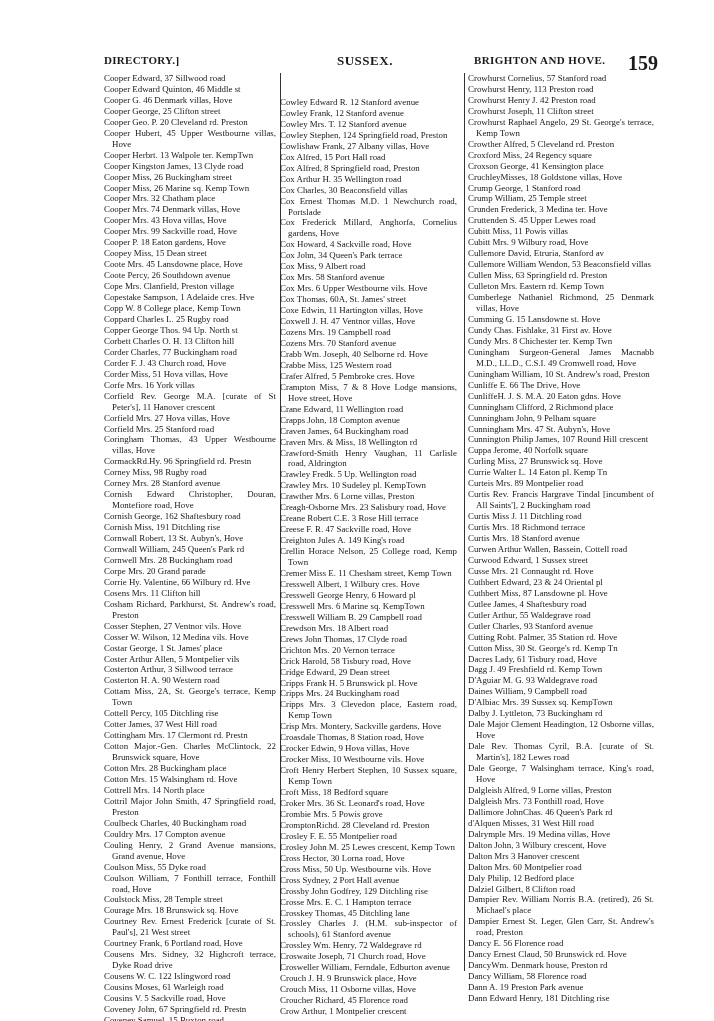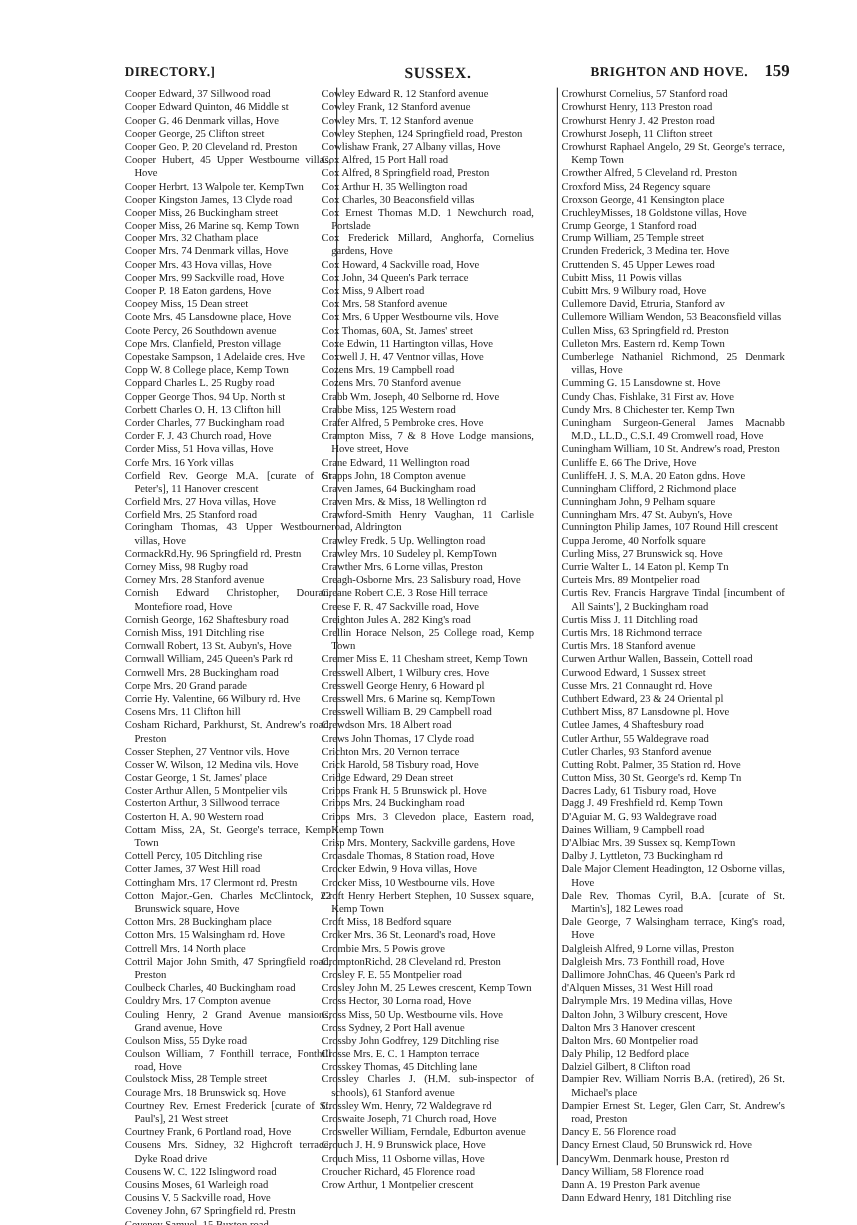--- a/index.html
+++ b/index.html
@@ -2,26 +2,26 @@
 <html><head>
 <meta charset="utf-8">
 <style>
   html, body { margin:0; padding:0; background:#ffffff; }
   body { width:714px; height:1021px; position:relative; overflow:hidden; color:#1a1a1a;
          font-family:"DejaVu Serif", "Liberation Serif", serif; }
   .header { position:absolute; top:54px; left:104px; width:554px; height:16px;
             font-family:"Liberation Serif", serif; font-weight:bold; font-size:11px; }
   .header .left { position:absolute; left:0; top:0; letter-spacing:0.3px; }
   .header .center { position:absolute; left:233px; top:-1px; font-size:13px; letter-spacing:0.5px; }
-  .header .right { position:absolute; left:370px; top:0; letter-spacing:0.4px;margin-left:18px; }
-  .header .page { position:absolute; right:0; top:-2px; font-size:14px;margin-left:36px; }
+  .header .right { position:absolute; left:370px; top:0; letter-spacing:0.4px; }
+  .header .page { position:absolute; right:0; top:-2px; font-size:20px;margin-left:36px; }
   .columns { position:absolute; top:73px; left:104px; width:556px; height:900px; }
   .col { position:absolute; top:0; font-family:"Liberation Serif", serif; font-size:8.9px; line-height:10.95px; }
   .col.c1 { left:0; width:172px; }
-  .col.c2 { left:164px; width:177px; }
+  .col.c2 { left:176px; width:177px;margin-top:24px; }
   .col.c3 { left:364px; width:186px; }
   .sep { position:absolute; top:0; width:1px; background:#333; height:898px; }
   .sep.s1 { left:176px; }
   .sep.s2 { left:360px; }
   .entry { text-indent:-8px; padding-left:8px; margin:0; white-space:normal; text-align:justify; }
 </style>
 </head>
 <body>
 
 <div class="header">
@@ -140,21 +140,21 @@
       <p class="entry">Crapps John, 18 Compton avenue</p>
       <p class="entry">Craven James, 64 Buckingham road</p>
       <p class="entry">Craven Mrs. &amp; Miss, 18 Wellington rd</p>
       <p class="entry">Crawford-Smith Henry Vaughan, 11 Carlisle road, Aldrington</p>
       <p class="entry">Crawley Fredk. 5 Up. Wellington road</p>
       <p class="entry">Crawley Mrs. 10 Sudeley pl. KempTown</p>
       <p class="entry">Crawther Mrs. 6 Lorne villas, Preston</p>
       <p class="entry">Creagh-Osborne Mrs. 23 Salisbury road, Hove</p>
       <p class="entry">Creane Robert C.E. 3 Rose Hill terrace</p>
       <p class="entry">Creese F. R. 47 Sackville road, Hove</p>
-      <p class="entry">Creighton Jules A. 282 King's road</p>
+      <p class="entry">Creighton Jules A. 149 King's road</p>
       <p class="entry">Crellin Horace Nelson, 25 College road, Kemp Town</p>
       <p class="entry">Cremer Miss E. 11 Chesham street, Kemp Town</p>
       <p class="entry">Cresswell Albert, 1 Wilbury cres. Hove</p>
       <p class="entry">Cresswell George Henry, 6 Howard pl</p>
       <p class="entry">Cresswell Mrs. 6 Marine sq. KempTown</p>
       <p class="entry">Cresswell William B. 29 Campbell road</p>
       <p class="entry">Crewdson Mrs. 18 Albert road</p>
       <p class="entry">Crews John Thomas, 17 Clyde road</p>
       <p class="entry">Crichton Mrs. 20 Vernon terrace</p>
       <p class="entry">Crick Harold, 58 Tisbury road, Hove</p>

